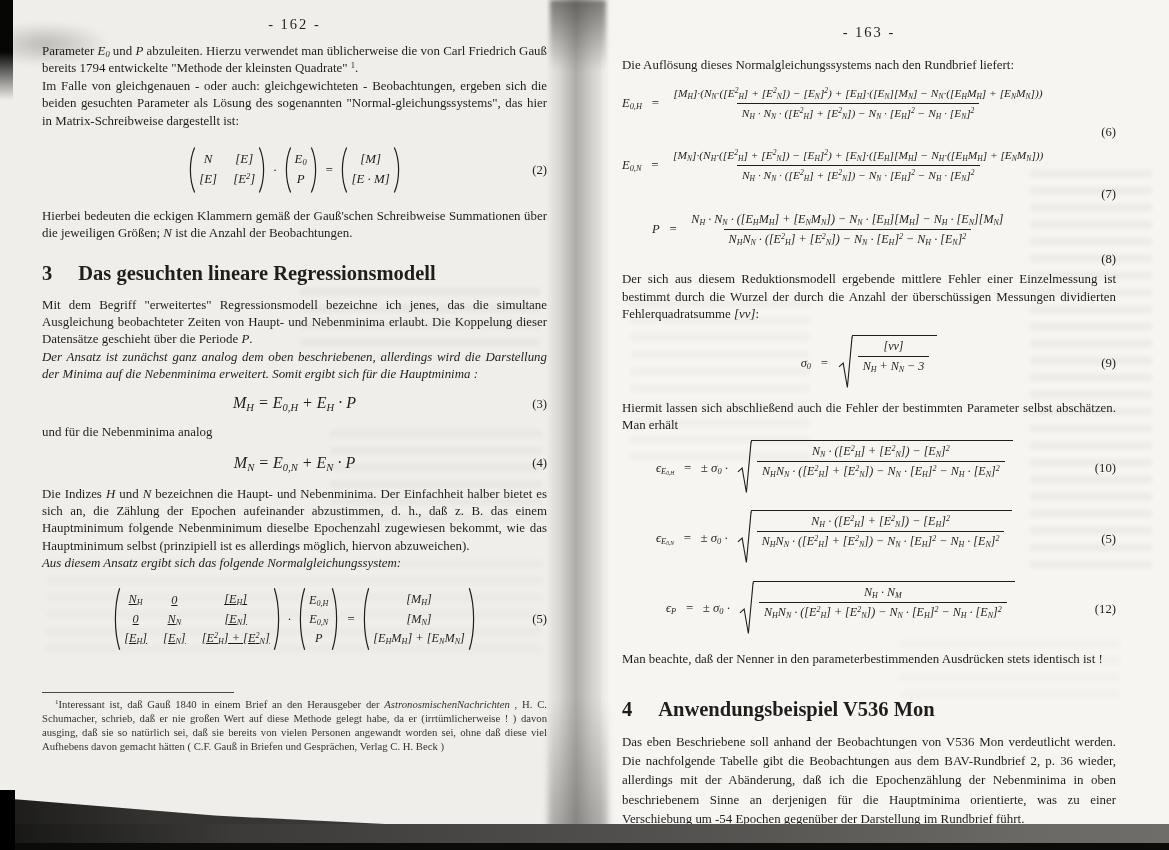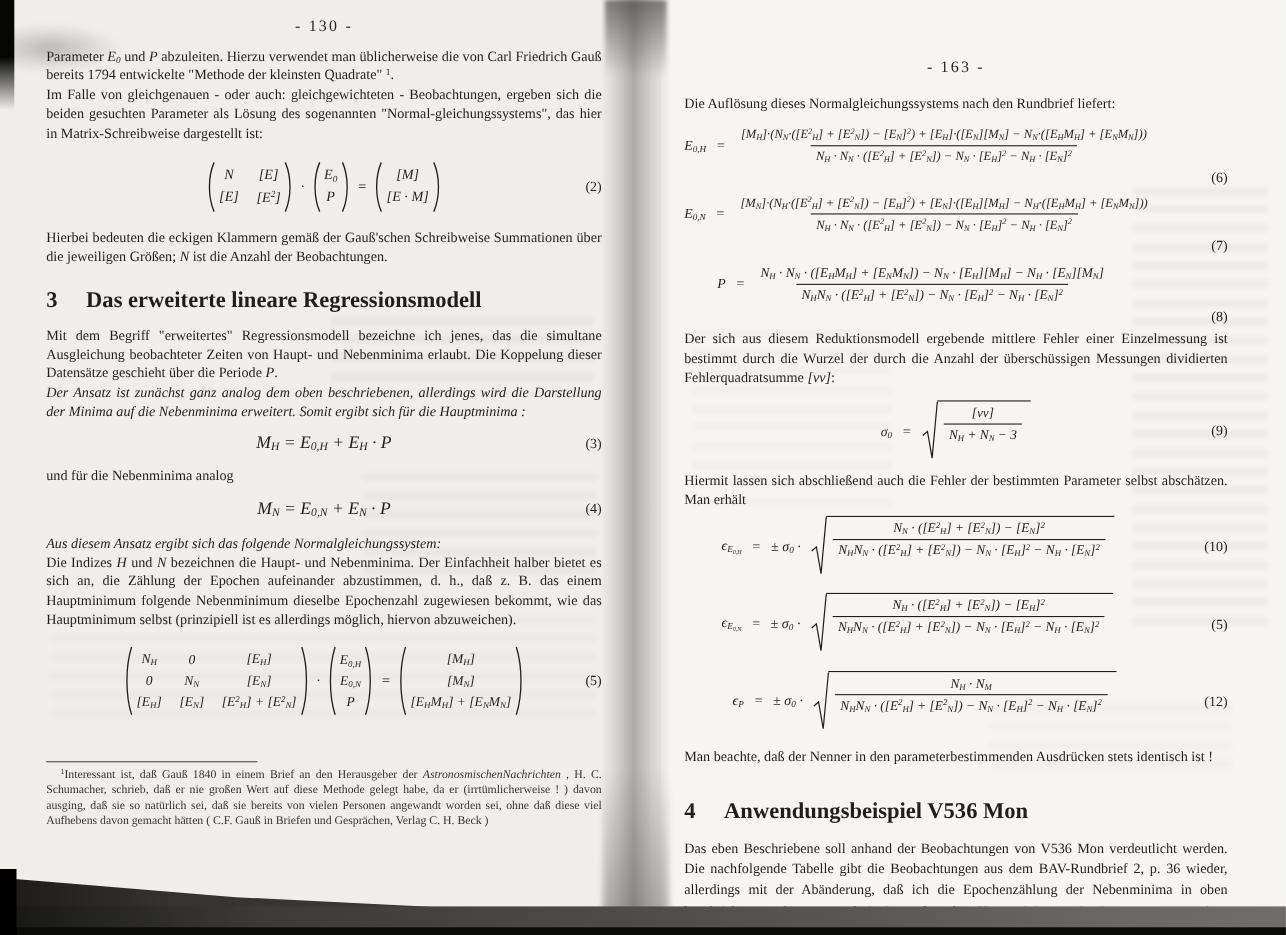--- a/index.html
+++ b/index.html
@@ -83,21 +83,21 @@
 <div class="paper-right"></div>
 
 <div class="bleed" style="left:300px;top:288px;width:240px;height:70px;opacity:0.10;"></div>
 <div class="bleed" style="left:330px;top:430px;width:212px;height:100px;opacity:0.09;"></div>
 <div class="bleed" style="left:46px;top:560px;width:496px;height:100px;opacity:0.06;"></div>
 <div class="bleed" style="left:1030px;top:170px;width:122px;height:400px;opacity:0.12;"></div>
 <div class="bleed" style="left:630px;top:300px;width:180px;height:160px;opacity:0.07;"></div>
 <div class="bleed" style="left:900px;top:640px;width:220px;height:60px;opacity:0.06;"></div>
 
 <div class="page" id="left-page">
-  <div class="pagenum">- 130 -</div>
+  <div class="pagenum">- 162 -</div>
 
   <p class="body">Parameter <i>E<sub>0</sub></i> und <i>P</i> abzuleiten. Hierzu verwendet man üblicherweise die von Carl Friedrich Gauß bereits 1794 entwickelte "Methode der kleinsten Quadrate" <sup>1</sup>.</p>
   <p class="body">Im Falle von gleichgenauen - oder auch: gleichgewichteten - Beobachtungen, ergeben sich die beiden gesuchten Parameter als Lösung des sogenannten "Normal-gleichungssystems", das hier in Matrix-Schreibweise dargestellt ist:</p>
 
   <div class="eqblock math" style="margin:16px 0 14px;">
     <span class="mat-group">
       <svg class="paren p2" viewBox="0 0 10 60" preserveAspectRatio="none">
           <path d="M8.5 2 C 2.2 18 2.2 42 8.5 58" fill="none" stroke="#1f1e1c" stroke-width="1.2" vector-effect="non-scaling-stroke"></path>
         </svg>
       <span class="mat c2">
@@ -136,47 +136,47 @@
           <path d="M1.5 2 C 7.8 18 7.8 42 1.5 58" fill="none" stroke="#1f1e1c" stroke-width="1.2" vector-effect="non-scaling-stroke"></path>
         </svg>
     </span>
     <span class="eqno eqno-mid">(2)</span>
   </div>
 
   <p class="body">Hierbei bedeuten die eckigen Klammern gemäß der Gauß'schen Schreibweise Summationen über die jeweiligen Größen; <i>N</i> ist die Anzahl der Beobachtungen.</p>
 
   <div class="h-sec">
     <span>3</span>
-    <span>Das erweiterte lineare Regressionsmodell</span>
+    <span>Das gesuchten lineare Regressionsmodell</span>
   </div>
 
   <p class="body">Mit dem Begriff "erweitertes" Regressionsmodell bezeichne ich jenes, das die simultane Ausgleichung beobachteter Zeiten von Haupt- und Nebenminima erlaubt. Die Koppelung dieser Datensätze geschieht über die Periode <i>P</i>.</p>
   <p class="body mt10">Der Ansatz ist zunächst ganz analog dem oben beschriebenen, allerdings wird die Darstellung der Minima auf die Nebenminima erweitert. Somit ergibt sich für die Hauptminima :</p>
 
   <div class="eqblock math" style="margin:11px 0;">
     <span>M<sub>H</sub> = E<sub>0,H</sub> + E<sub>H</sub> · P</span>
     <span class="eqno eqno-mid">(3)</span>
   </div>
 
   <p class="body">und für die Nebenminima analog</p>
 
   <div class="eqblock math" style="margin:13px 0;">
     <span>M<sub>N</sub> = E<sub>0,N</sub> + E<sub>N</sub> · P</span>
     <span class="eqno eqno-mid">(4)</span>
   </div>
 
+  <p class="body mt8">Die Indizes <i>H</i> und <i>N</i> bezeichnen die Haupt- und Nebenminima. Der Einfachheit halber bietet es sich an, die Zählung der Epochen aufeinander abzustimmen, d. h., daß z. B. das einem Hauptminimum folgende Nebenminimum dieselbe Epochenzahl zugewiesen bekommt, wie das Hauptminimum selbst (prinzipiell ist es allerdings möglich, hiervon abzuweichen).</p>
   <p class="body mt10">Aus diesem Ansatz ergibt sich das folgende Normalgleichungssystem:</p>
-  <p class="body mt8">Die Indizes <i>H</i> und <i>N</i> bezeichnen die Haupt- und Nebenminima. Der Einfachheit halber bietet es sich an, die Zählung der Epochen aufeinander abzustimmen, d. h., daß z. B. das einem Hauptminimum folgende Nebenminimum dieselbe Epochenzahl zugewiesen bekommt, wie das Hauptminimum selbst (prinzipiell ist es allerdings möglich, hiervon abzuweichen).</p>
 
   <div class="eqblock math" style="margin:14px 0 0;">
     <span class="mat-group">
       <svg class="paren p3" viewBox="0 0 10 60" preserveAspectRatio="none">
           <path d="M8.5 2 C 2.2 18 2.2 42 8.5 58" fill="none" stroke="#1f1e1c" stroke-width="1.2" vector-effect="non-scaling-stroke"></path>
         </svg>
-      <span class="mat c3" style="font-size:12.3px;">
+      <span class="mat c3" style="font-size:12.3px;text-decoration:underline;">
         <span>N<sub>H</sub></span>
         <span>0</span>
         <span>[E<sub>H</sub>]</span>
         <span>0</span>
         <span>N<sub>N</sub></span>
         <span>[E<sub>N</sub>]</span>
         <span>[E<sub>H</sub>]</span>
         <span>[E<sub>N</sub>]</span>
         <span>[E<sup>2</sup><sub>H</sub>] + [E<sup>2</sup><sub>N</sub>]</span>
       </span>
@@ -215,21 +215,21 @@
     <span class="eqno eqno-mid">(5)</span>
   </div>
 
   <div class="footnote">
     <div class="fnrule"></div>
     <p class="fn-text"><sup>1</sup>Interessant ist, daß Gauß 1840 in einem Brief an den Herausgeber der <i>AstronosmischenNachrichten</i> , H. C. Schumacher, schrieb, daß er nie großen Wert auf diese Methode gelegt habe, da er (irrtümlicherweise ! ) davon ausging, daß sie so natürlich sei, daß sie bereits von vielen Personen angewandt worden sei, ohne daß diese viel Aufhebens davon gemacht hätten ( C.F. Gauß in Briefen und Gesprächen, Verlag C. H. Beck )</p>
   </div>
 </div>
 
 <div class="page" id="right-page">
-  <div class="pagenum" style="margin-bottom:16px;margin-top:29px;">- 163 -</div>
+  <div class="pagenum" style="margin-bottom:16px;">- 163 -</div>
 
   <p class="body">Die Auflösung dieses Normalgleichungssystems nach den Rundbrief liefert:</p>
 
   <div class="eqblock eq-left math pad-low" style="margin-top:12px;">
     <span class="eq-flex">
       <span class="lhs">E<sub>0,H</sub></span>
       <span class="op">=</span>
       <span class="frac fs-big">
         <span class="fnum">[M<sub>H</sub>]·(N<sub>N</sub>·([E<sup>2</sup><sub>H</sub>] + [E<sup>2</sup><sub>N</sub>]) − [E<sub>N</sub>]<sup>2</sup>) + [E<sub>H</sub>]·([E<sub>N</sub>][M<sub>N</sub>] − N<sub>N</sub>·([E<sub>H</sub>M<sub>H</sub>] + [E<sub>N</sub>M<sub>N</sub>]))</span>
         <span class="fden">N<sub>H</sub> · N<sub>N</sub> · ([E<sup>2</sup><sub>H</sub>] + [E<sup>2</sup><sub>N</sub>]) − N<sub>N</sub> · [E<sub>H</sub>]<sup>2</sup> − N<sub>H</sub> · [E<sub>N</sub>]<sup>2</sup></span>

